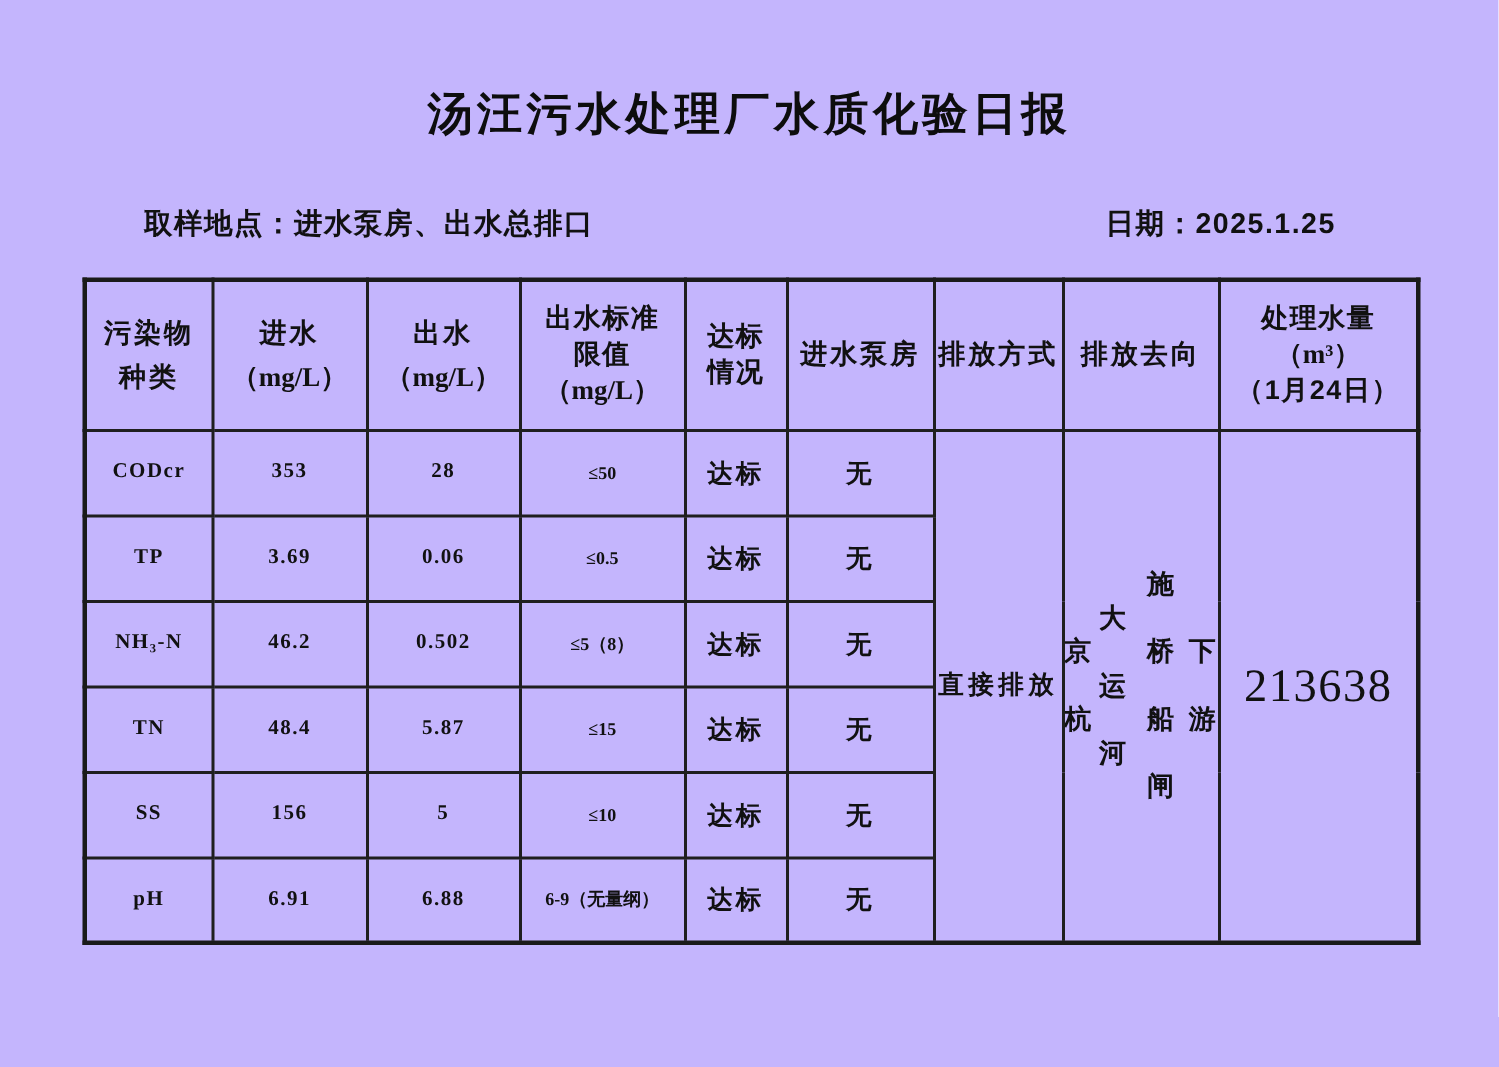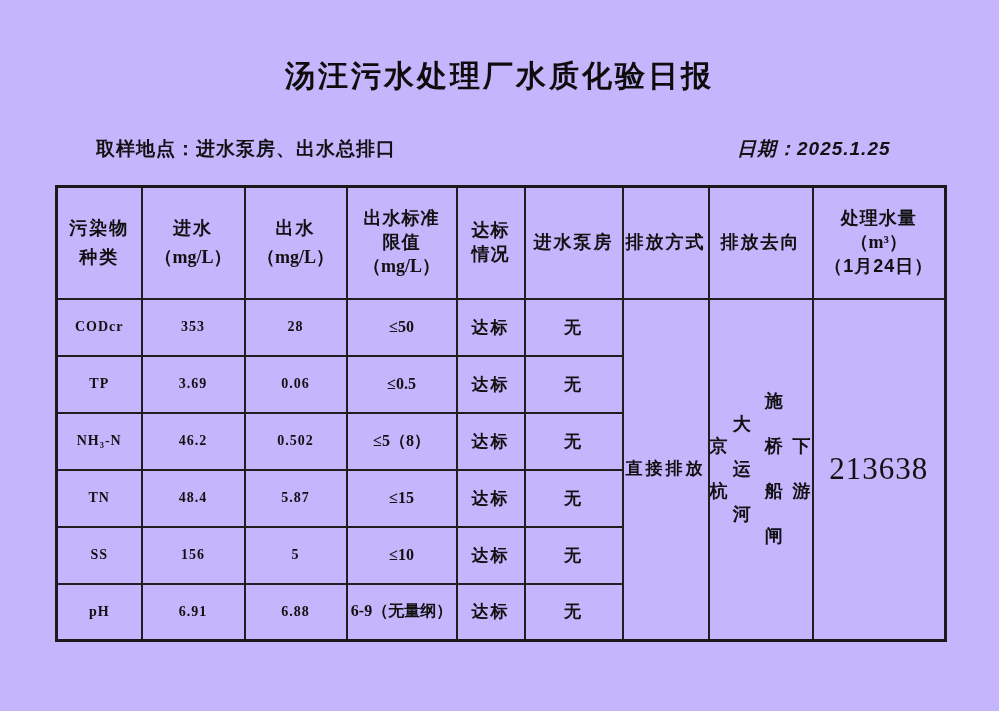--- a/index.html
+++ b/index.html
@@ -28,38 +28,37 @@
     font-size: 19px;
     font-weight: bold;
     letter-spacing: 1px;
   }
   .meta-date {
     position: absolute;
     top: 136px; left: 737px;
     font-size: 19px;
     font-weight: bold;
     letter-spacing: 1px;
-    font-style: italic;
   }
   table.report {
     position: absolute;
     top: 185px; left: 55px;
     width: 889px;
     border-collapse: collapse;
     table-layout: fixed;
     border: 3px solid #1a1a1a;
   }
   table.report th, table.report td {
     border: 2px solid #1f1f1f;
     text-align: center;
     vertical-align: middle;
     padding: 0;
     overflow: hidden;
   }
-  thead tr { height: 112px; padding-left: 24px; }
+  thead tr { height: 100px; padding-left: 24px; }
   tbody tr { height: 57px; }
   .hdr {
     display: flex;
     flex-direction: column;
     align-items: center;
     justify-content: center;
     gap: 10px;
     font-size: 18px;
     font-weight: bold;
     letter-spacing: 2px;
@@ -73,21 +72,21 @@
     letter-spacing: 2px;
   }
   .cell-num {
     font-family: "Liberation Serif", "DejaVu Sans", serif;
     font-size: 14px;
     font-weight: bold;
     letter-spacing: 1px;
   }
   .cell-limit {
     font-family: "Liberation Serif", "DejaVu Sans", serif;
-    font-size: 16px;
+    font-size: 12px;
     font-weight: bold;
     letter-spacing: 0;
     white-space: nowrap;
   }
   .stack {
     display: flex;
     flex-direction: row;
     align-items: center;
     justify-content: center;
   }

